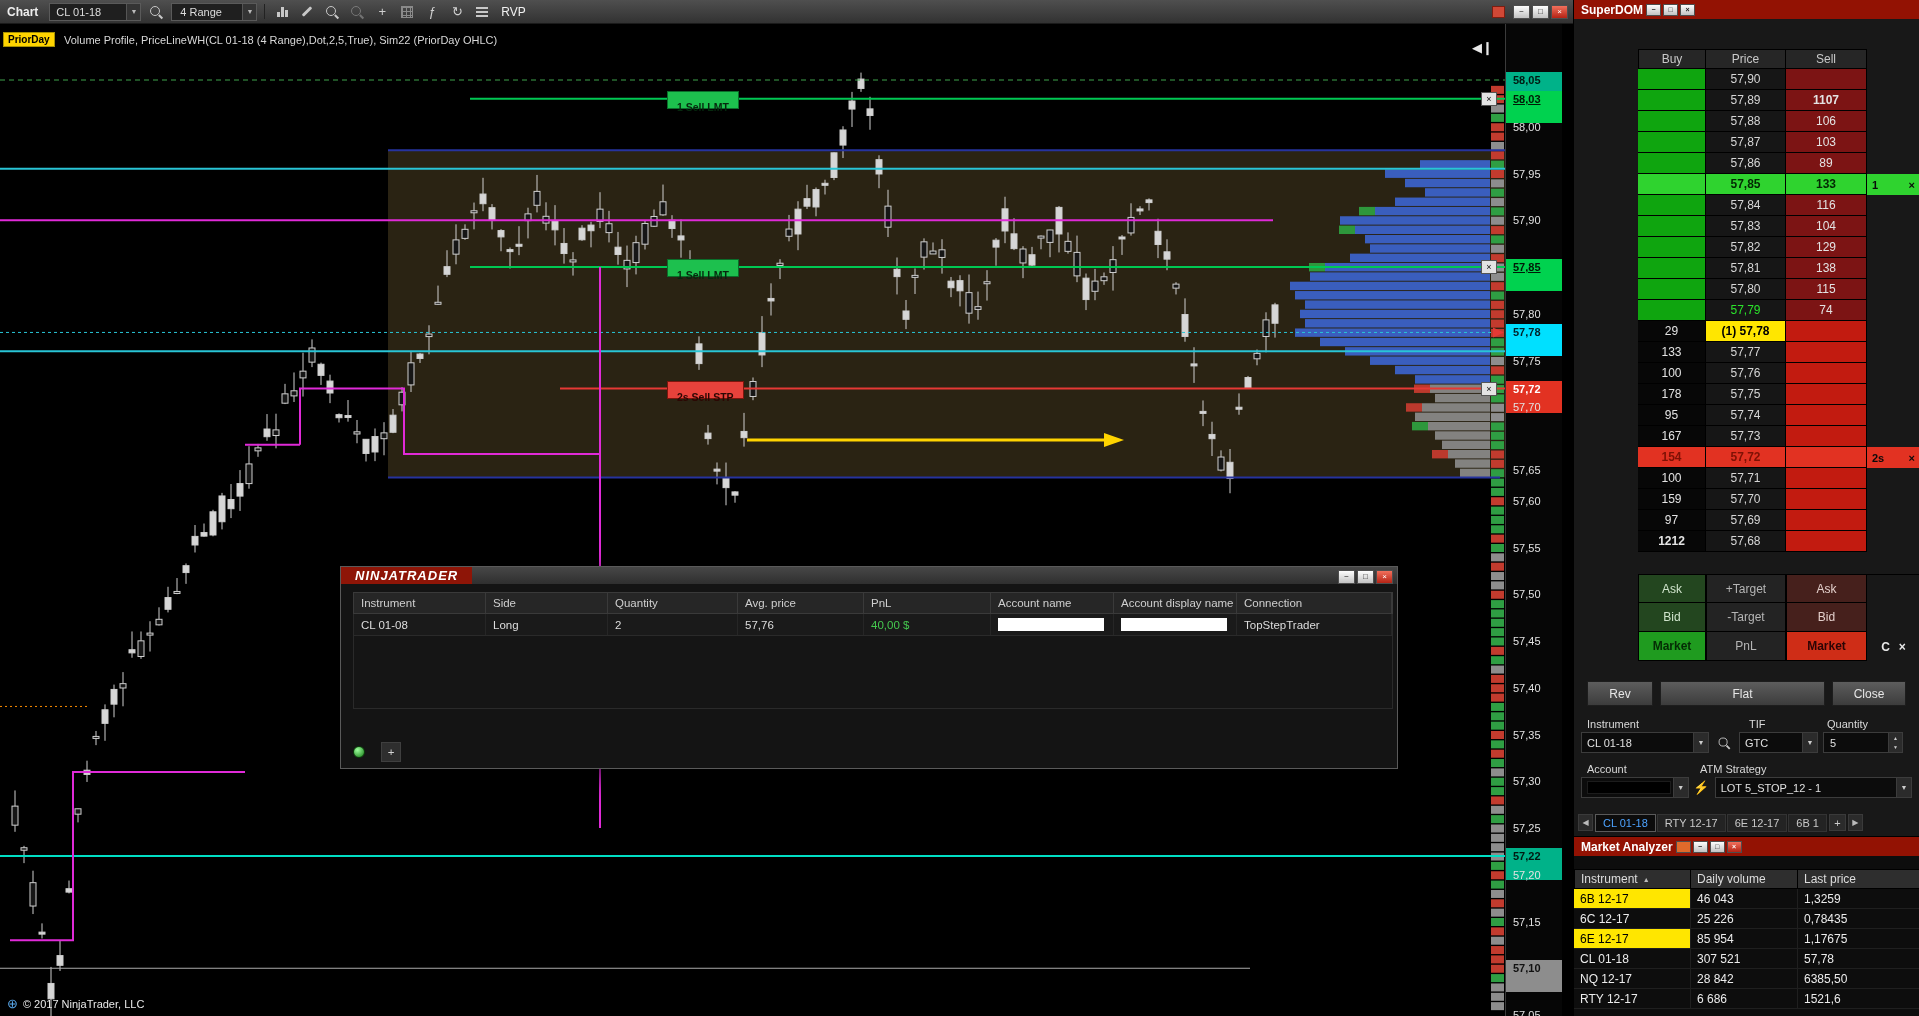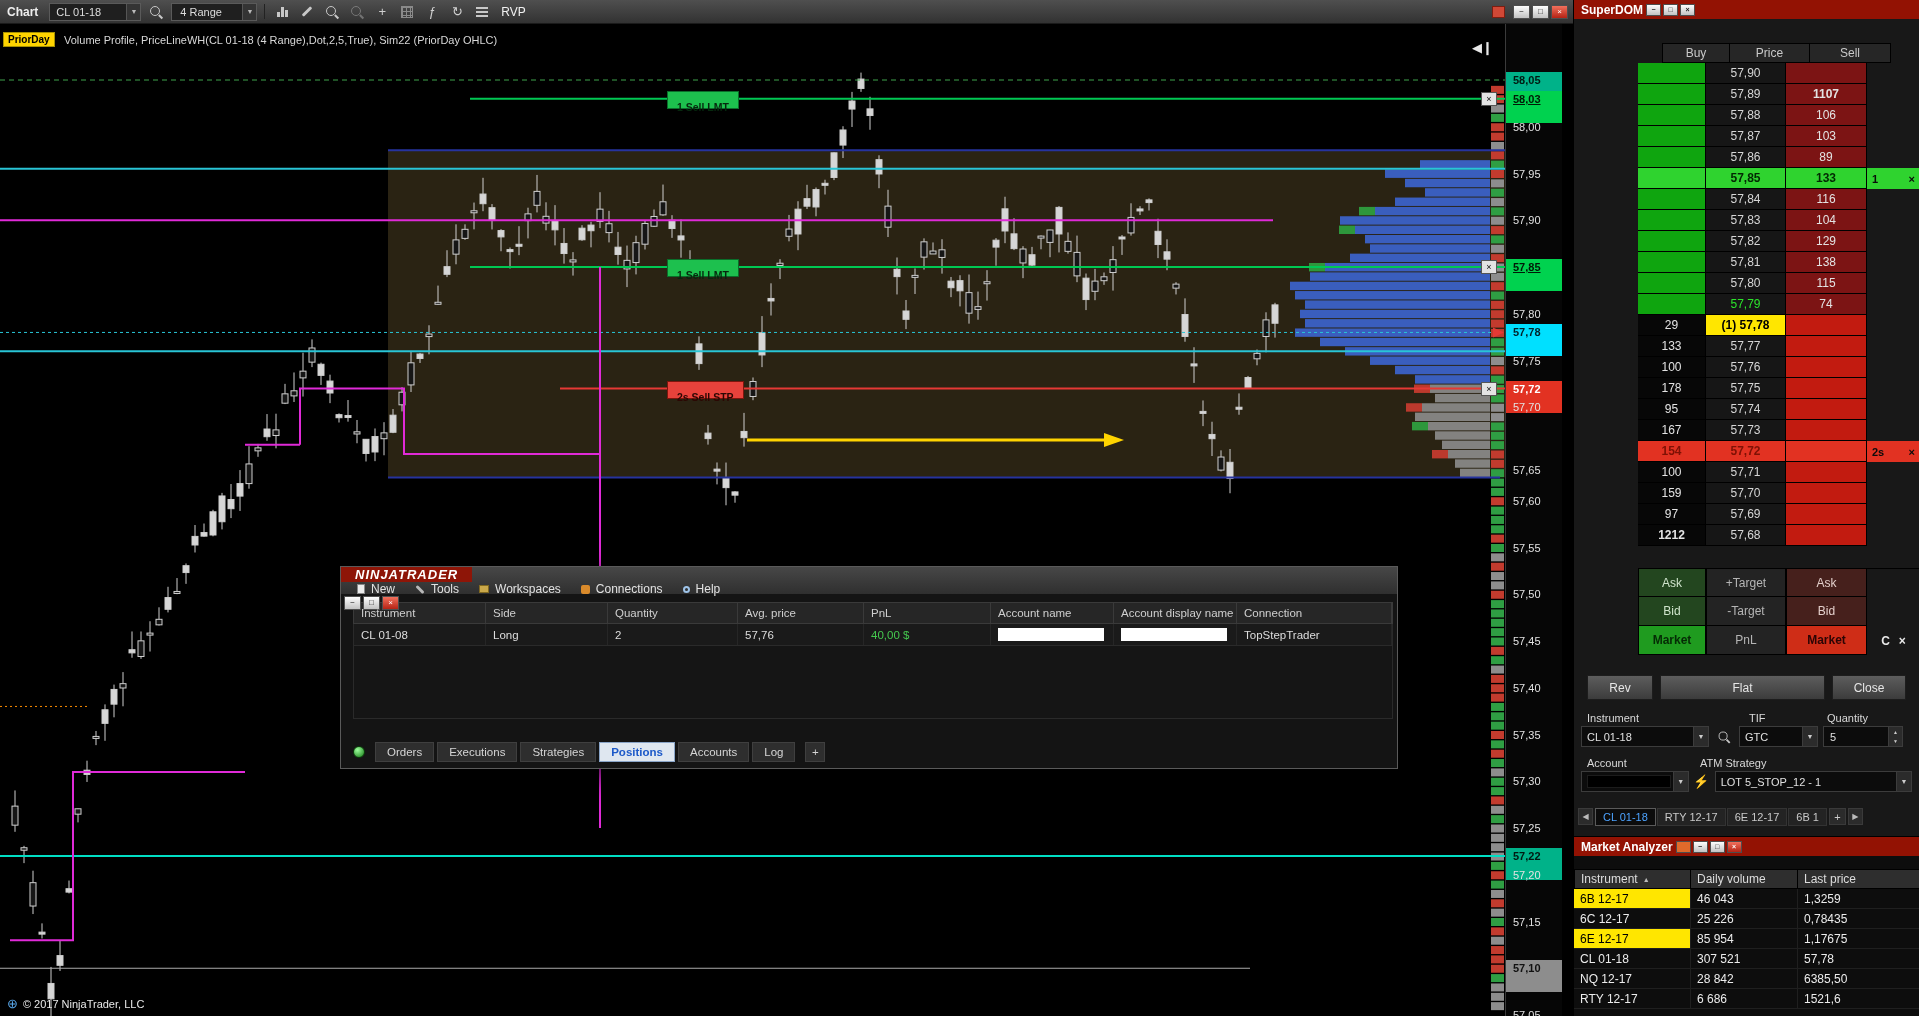--- a/index.html
+++ b/index.html
@@ -65,21 +65,21 @@
   .order-label { position:absolute; left:667px; height:16px; line-height:14px; padding:8px 9px;
                  font-size:10.5px; font-weight:bold; z-index:5; }
   .order-label.limit { background:#1dc04e; border:1px solid #0a6e2a; color:#06280e; }
   .order-label.stop  { background:#e8423b; border:1px solid #7e150d; color:#2b0703; }
   .order-x { position:absolute; left:1481px; width:16px; height:14px; background:#e3e3e3; border:1px solid #555;
              color:#111; font-size:9px; text-align:center; line-height:12px; z-index:5; }
 
   
   #control-center { position:absolute; left:340px; top:566px; width:1058px; height:203px; background:#141414;
                     border:1px solid #5a5a5a; box-shadow:0 8px 24px rgba(0,0,0,.65); z-index:20; }
-  #cc-title { height:27px; background:linear-gradient(#474747,#2f2f2f); display:flex; align-items:flex-start;flex-direction:column; }
+  #cc-title { height:17px; background:linear-gradient(#474747,#2f2f2f); display:flex; align-items:flex-end; }
   #cc-logo { height:100%; background:#8e1507; color:#fff; font-weight:bold; font-style:italic; font-size:13px;
              display:flex; align-items:center; padding:0 14px; letter-spacing:1px; }
   #cc-menus { display:flex; height:100%; margin-left:6px; }
   .cc-menu { display:flex; align-items:center; gap:6px; padding:0 10px; color:#e2e2e2; font-size:12px; height:100%; }
   .mico { display:inline-block; }
   .mico-0 { width:8px; height:10px; background:#ececec; border:1px solid #888; }
   .mico-1 { width:10px; height:3px; background:#b8b8b8; transform:rotate(45deg); border-radius:2px; }
   .mico-2 { width:10px; height:8px; background:#caa84a; border:1px solid #806820; }
   .mico-3 { width:9px; height:9px; background:#d98a2b; border-radius:2px; }
   .mico-4 { width:7px; height:7px; border:2px solid #9ec3e8; border-radius:50%; }
@@ -102,21 +102,21 @@
   .cc-tab { padding:3px 11px; font-size:11.5px; color:#d5d5d5; background:#2e2e2e; border:1px solid #3f3f3f; }
   .cc-tab.active { background:#dfe7f0; color:#1c59c8; border-color:#8aa5c8; font-weight:bold; }
   .cc-plus { width:20px; text-align:center; padding:3px 0; font-size:11.5px; color:#d5d5d5; background:#2e2e2e;
              border:1px solid #3f3f3f; margin-left:6px; }
 
   
   #right-panel { position:absolute; left:1573px; top:0; width:346px; height:1016px; background:#181818;
                  border-left:1px solid #000; }
   .panel-title { height:19px; background:#931203; color:#fff; font-size:12px; font-weight:bold;
                  display:flex; align-items:center; padding:0 4px 0 7px; }
-  #dom-header { margin-top:24px; padding-left:88px; display:grid; grid-template-columns:68px 80px 81px 53px; }
+  #dom-header { margin-top:30px; padding-left:64px; display:grid; grid-template-columns:68px 80px 81px 53px; }
   .hcell { height:20px; background:#262626; color:#c9c9c9; font-size:12px; display:flex; align-items:center;
            justify-content:center; border:1px solid #000; border-left:none; }
   .hcell:first-child { border-left:1px solid #000; }
   .hcell-empty { background:transparent; border:none; }
   #dom-rows { padding-left:64px; }
   .dom-row { display:grid; grid-template-columns:68px 80px 81px 53px; height:21px; }
   .dcell { display:flex; align-items:center; justify-content:center; font-size:12px; color:#e3e3e3;
            border-right:1px solid #000; border-bottom:1px solid #000; }
   .b-green { background: #0fa50f; }
   .b-black { background: #070707; }
@@ -729,42 +729,20 @@
       <div class="order-label limit" style="top: 235px;">1  Sell LMT</div>
       <div class="order-x" style="top: 236px;">×</div>
       <div class="order-label stop" style="top: 356.55px;">2s  Sell STP</div>
       <div class="order-x" style="top: 357.55px;">×</div>
     </div>
 </div>
 
 <div id="control-center">
   <div id="cc-title">
     <div id="cc-logo">NINJATRADER</div>
-    <div id="cc-menus">
-        <div class="cc-menu">
-          <span class="mico mico-0"></span>
-          <span>New</span>
-        </div>
-        <div class="cc-menu">
-          <span class="mico mico-1"></span>
-          <span>Tools</span>
-        </div>
-        <div class="cc-menu">
-          <span class="mico mico-2"></span>
-          <span>Workspaces</span>
-        </div>
-        <div class="cc-menu">
-          <span class="mico mico-3"></span>
-          <span>Connections</span>
-        </div>
-        <div class="cc-menu">
-          <span class="mico mico-4"></span>
-          <span>Help</span>
-        </div>
-      </div>
     <span class="tb-spacer"></span>
     <span class="win-btns" style="margin-right:4px">
       <span class="win-btn">−</span>
       <span class="win-btn">□</span>
       <span class="win-btn red">×</span>
     </span>
   </div>
   <div id="cc-table">
     <div id="cc-thead">
         <div class="cc-th">Instrument</div>
@@ -787,28 +765,20 @@
         </div>
         <div class="cc-td">
           <div class="redact-white"></div>
         </div>
         <div class="cc-td">TopStepTrader</div>
       </div>
   </div>
   <div id="cc-empty"></div>
   <div id="cc-tabs">
     <span class="status-dot"></span>
-    <div id="cc-tabs-list">
-        <div class="cc-tab">Orders</div>
-        <div class="cc-tab">Executions</div>
-        <div class="cc-tab">Strategies</div>
-        <div class="cc-tab active">Positions</div>
-        <div class="cc-tab">Accounts</div>
-        <div class="cc-tab">Log</div>
-      </div>
     <span class="cc-plus">+</span>
   </div>
 </div>
 
 <div id="right-panel">
   <div class="panel-title">
     <span>SuperDOM</span>
     <span class="win-btns">
       <span class="win-btn sm">−</span>
       <span class="win-btn sm">□</span>

